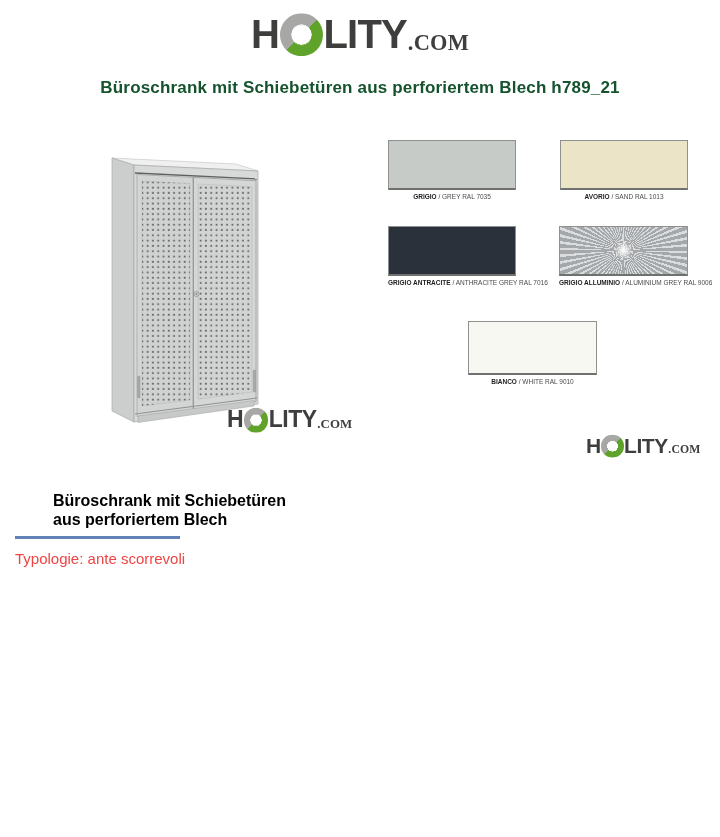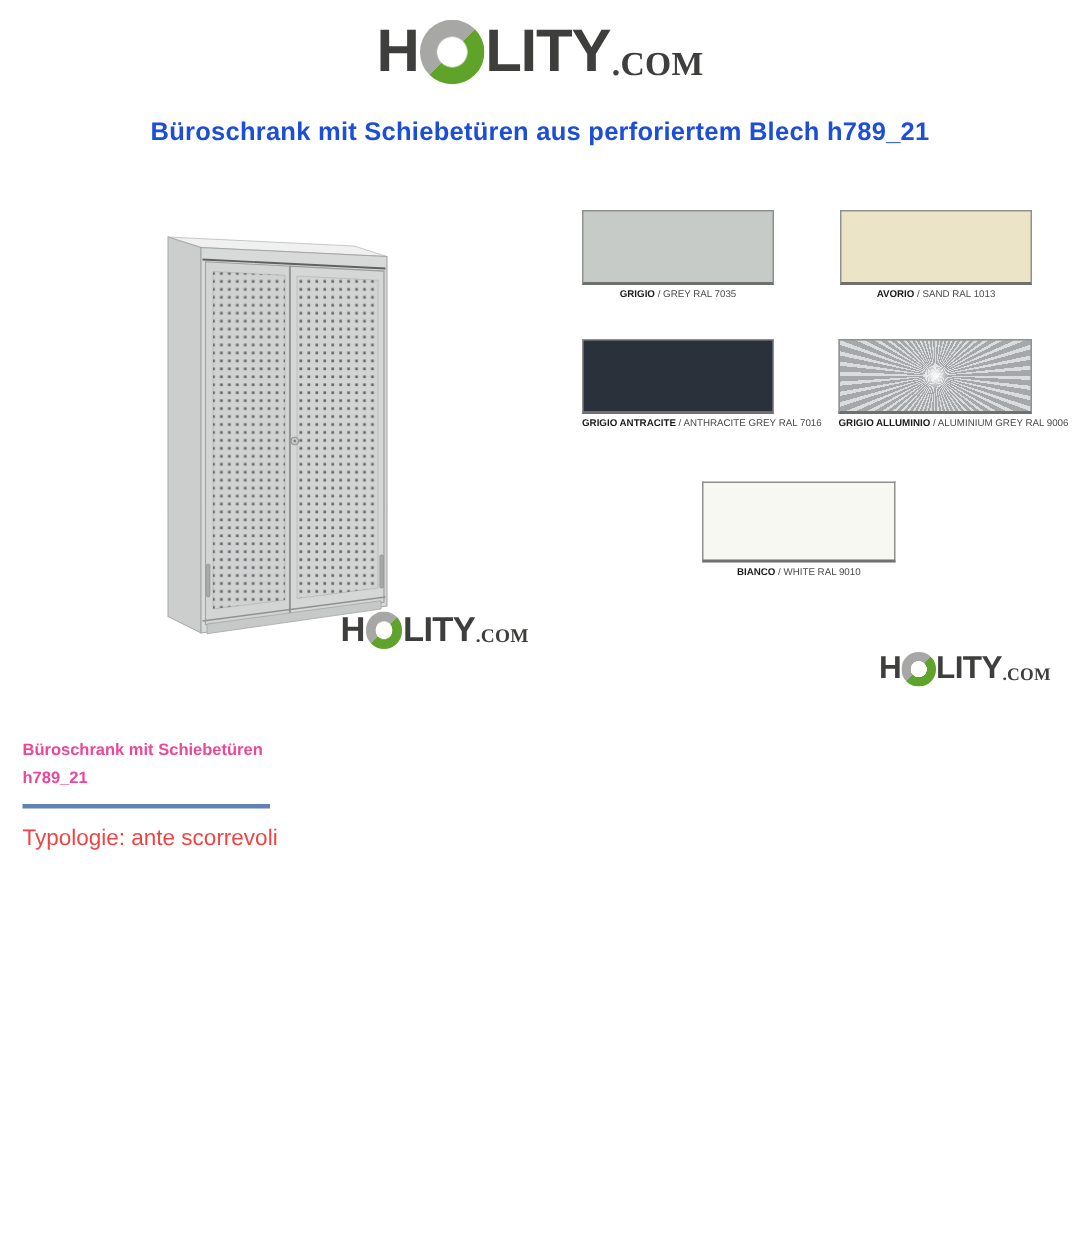--- a/index.html
+++ b/index.html
@@ -17,21 +17,21 @@
   }
   .logo .lg-tld { font-size:0.56em; align-self:flex-end; margin-bottom:0.04em; margin-left:0.04em; letter-spacing:0.01em;font-family:Liberation Serif, serif; }
 
   #header-logo { position:absolute; top:12px; left:50%; transform:translateX(-50%); font-size:40px; }
   #watermark-logo { position:absolute; left:227px; top:407px; font-size:23px; z-index:5; }
   #right-logo { position:absolute; left:586px; top:434px; font-size:21px; }
 
   
   #page-title {
     position:absolute; top:78px; left:0; width:720px; text-align:center;
-    font-size:17px; font-weight:bold; color:#1d4ed8; letter-spacing:0.01em;
+    font-size:17px; font-weight:bold; color:#14532d; letter-spacing:0.01em;
   }
 
   
   #product-figure { position:absolute; left:108px; top:148px; width:152px; height:277px; }
 
   
   #swatch-area { position:absolute; left:388px; top:140px; width:300px; height:252px; }
   .swatch-cell { position:absolute; width:128px; }
   .swatch-cell.c0 { left:0;   top:0; }
   .swatch-cell.c1 { left:172px; top:0; }
@@ -50,21 +50,21 @@
       repeating-conic-gradient(from 0deg at 50% 50%, rgba(255,255,255,0.5) 0deg 2.5deg, rgba(90,95,100,0.18) 2.5deg 6deg);
   }
   .swatch-label {
     margin-top:3px; text-align:center; font-size:6.5px; line-height:8px;
     color:#4A4A4A; white-space:nowrap;
   }
   .swatch-label .sw-name { font-weight:bold; color:#1C1C1C; }
 
   
   #details { position:absolute; left:15px; top:491px; width:300px; }
-  .heading-line { font-size:11px; font-weight:bold; color:#ec4899; line-height:19px; }
+  .heading-line { font-size:16px; font-weight:bold; color:#000000; line-height:19px;margin-left:38px; }
   #heading-underline { width:165px; height:3px; background:#5F82B8; margin-top:7px; }
   #typology { margin-top:11px; font-size:15px; color:#ef4444; }
 </style>
 </head>
 <body>
 
 <div id="header-logo" class="logo">
   <span class="lg-letters">H</span>
   <span class="lg-o"></span>
   <span class="lg-letters">LITY</span>
@@ -162,16 +162,16 @@
 
 <div id="right-logo" class="logo">
   <span class="lg-letters">H</span>
   <span class="lg-o"></span>
   <span class="lg-letters">LITY</span>
   <span class="lg-tld">.COM</span>
 </div>
 
 <div id="details">
   <div class="heading-line">Büroschrank mit Schiebetüren</div>
-  <div class="heading-line">h789_21</div>
+  <div class="heading-line">aus perforiertem Blech</div>
   <div id="heading-underline"></div>
   <div id="typology">Typologie: ante scorrevoli</div>
 </div>
 
 </body></html>

